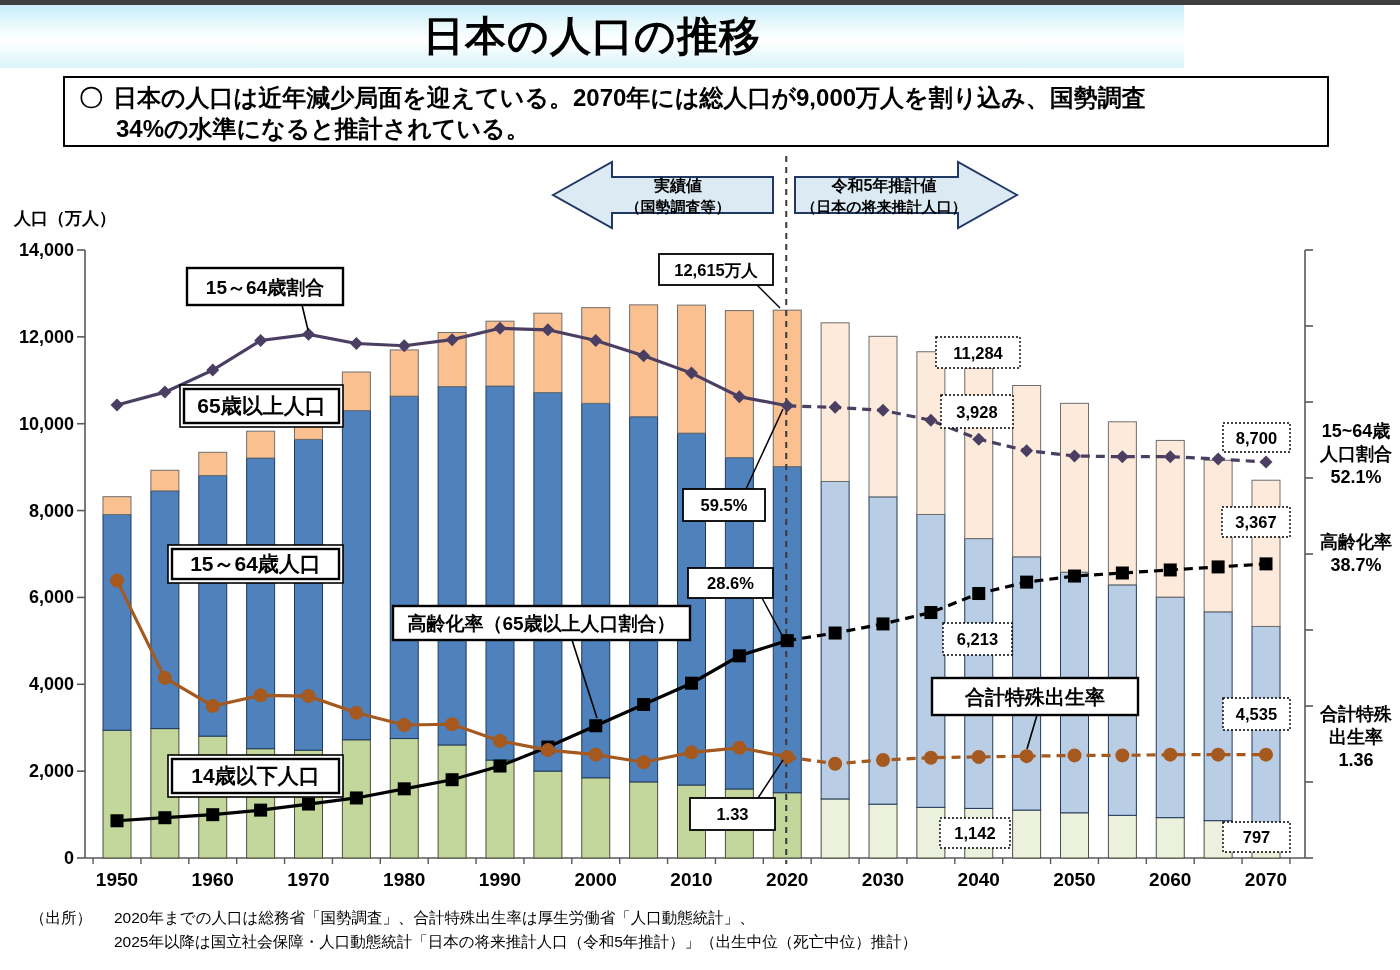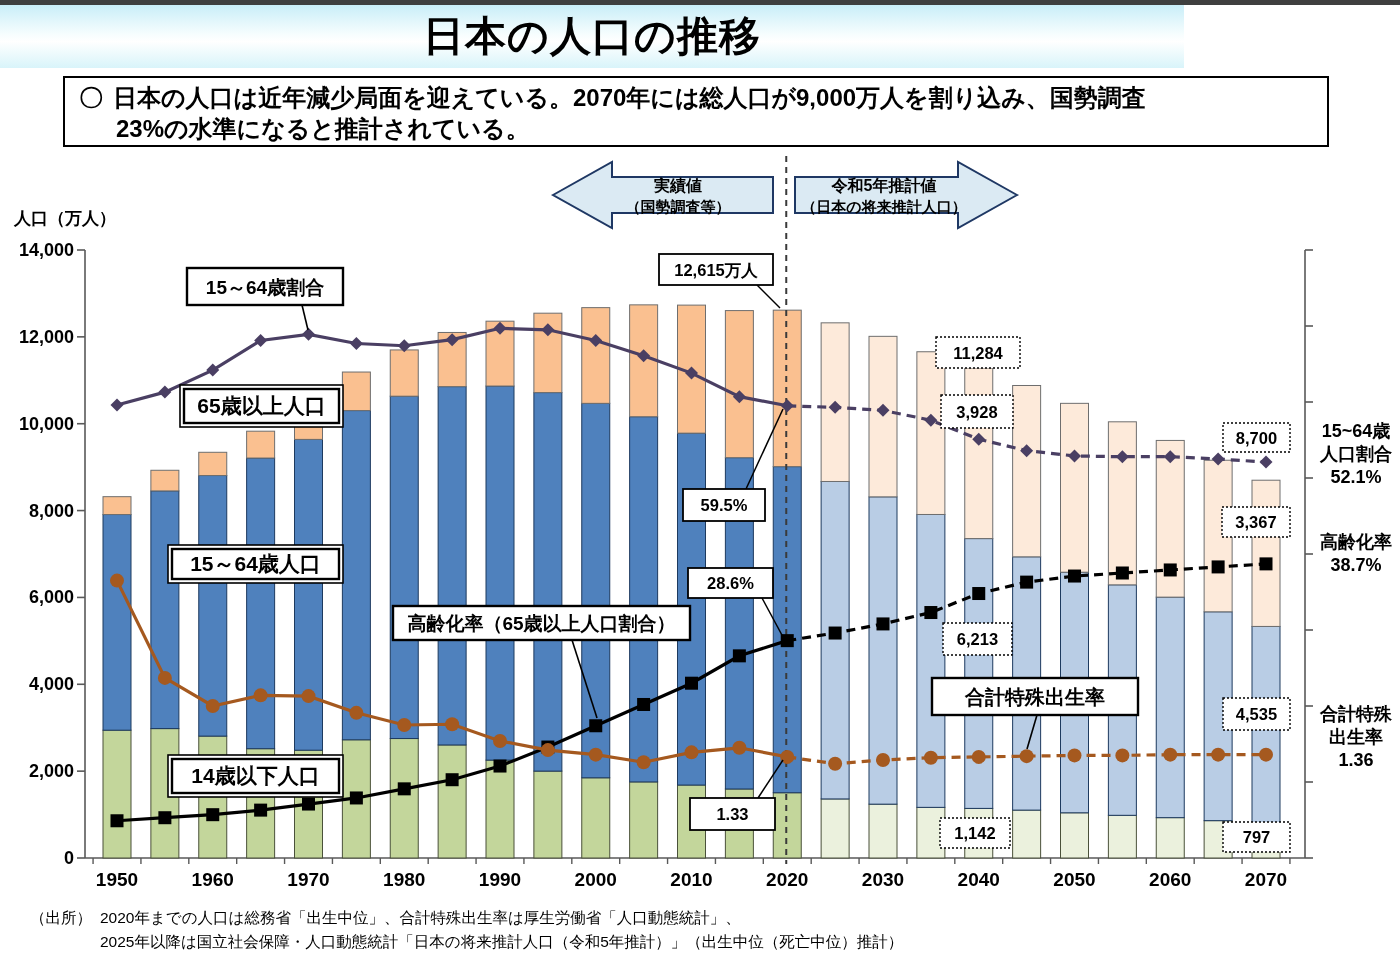--- a/index.html
+++ b/index.html
@@ -20,34 +20,34 @@
     padding:4px 14px;font-size:24px;font-weight:700;line-height:31px;
   }
   .summary-box .bullet{margin-right:10px;}
   .summary-line2{margin-left:37px;}
   #chart-svg{position:absolute;left:0;top:0;pointer-events:none;}
   #chart-svg text{font-family:"Liberation Sans","DejaVu Sans",sans-serif;fill:#000;}
   .source{
     position:absolute;left:30px;top:906px;display:flex;align-items:flex-start;
     font-size:15.5px;line-height:23.5px;
   }
-  .source .src-label{margin-right:8px;white-space:nowrap;}
+  .source .src-label{margin-right:22px;white-space:nowrap;}
 </style>
 </head>
 <body>
 
 <div class="top-bar"></div>
 
 <div class="title-band">
   <h1>日本の人口の推移</h1>
 </div>
 
 <div class="summary-box">
   <div class="summary-line1"><span class="bullet">〇</span><span>日本の人口は近年減少局面を迎えている。2070年には総人口が9,000万人を割り込み、国勢調査</span></div>
-  <div class="summary-line2">23%の水準になると推計されている。</div>
+  <div class="summary-line2">34%の水準になると推計されている。</div>
 </div>
 
 <svg id="chart-svg" width="1400" height="970" viewBox="0 0 1400 970">
     <polygon points="553,195 612,162 612,177 773,177 773,213 612,213 612,228" fill="#dbeaf3" stroke="#1f3864" stroke-width="2"></polygon>
     <text x="678" y="191" font-size="16" font-weight="700" text-anchor="middle">実績値</text>
     <text x="678" y="212" font-size="15" font-weight="700" text-anchor="middle">（国勢調査等）</text>
     <polygon points="1017,195 958,162 958,177 795,177 795,213 958,213 958,228" fill="#dbeaf3" stroke="#1f3864" stroke-width="2"></polygon>
     <text x="884" y="191" font-size="16" font-weight="700" text-anchor="middle">令和5年推計値</text>
     <text x="884" y="212" font-size="15" font-weight="700" text-anchor="middle">（日本の将来推計人口）</text>
     <line x1="85" y1="250" x2="85" y2="858" stroke="#595959" stroke-width="1.6"></line>
@@ -327,16 +327,16 @@
     <text x="1356" y="548" font-size="18" font-weight="700" text-anchor="middle">高齢化率</text>
     <text x="1356" y="571" font-size="18" font-weight="700" text-anchor="middle">38.7%</text>
     <text x="1356" y="720" font-size="18" font-weight="700" text-anchor="middle">合計特殊</text>
     <text x="1356" y="743" font-size="18" font-weight="700" text-anchor="middle">出生率</text>
     <text x="1356" y="766" font-size="18" font-weight="700" text-anchor="middle">1.36</text>
   </svg>
 
 <div class="source">
   <span class="src-label">（出所）</span>
   <span>
-    <div>2020年までの人口は総務省「出生中位」、合計特殊出生率は厚生労働省「人口動態統計」、</div>
+    <div>2020年までの人口は総務省「国勢調査」、合計特殊出生率は厚生労働省「人口動態統計」、</div>
     <div>2025年以降は国立社会保障・人口動態統計「日本の将来推計人口（令和5年推計）」（出生中位（死亡中位）推計）</div>
   </span>
 </div>
 
 </body></html>

